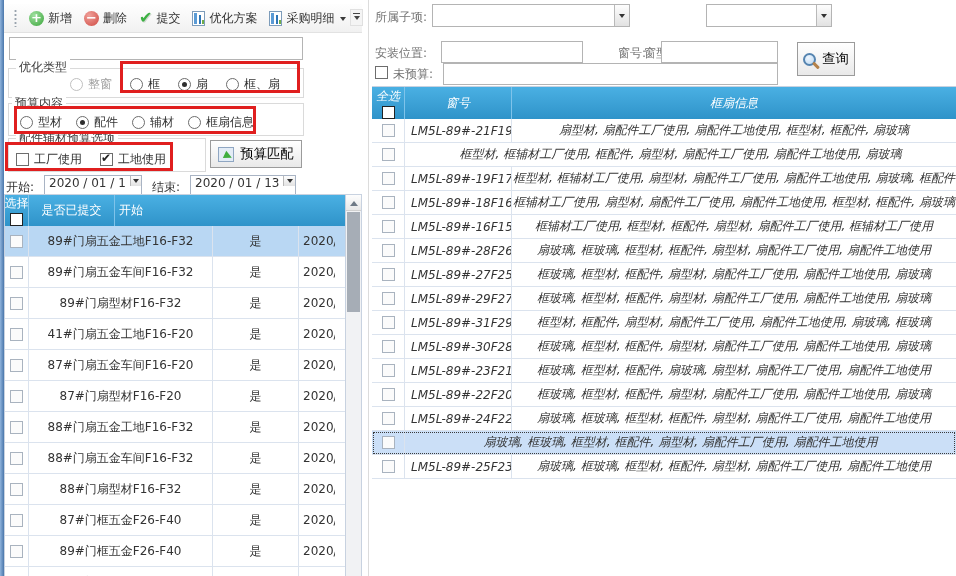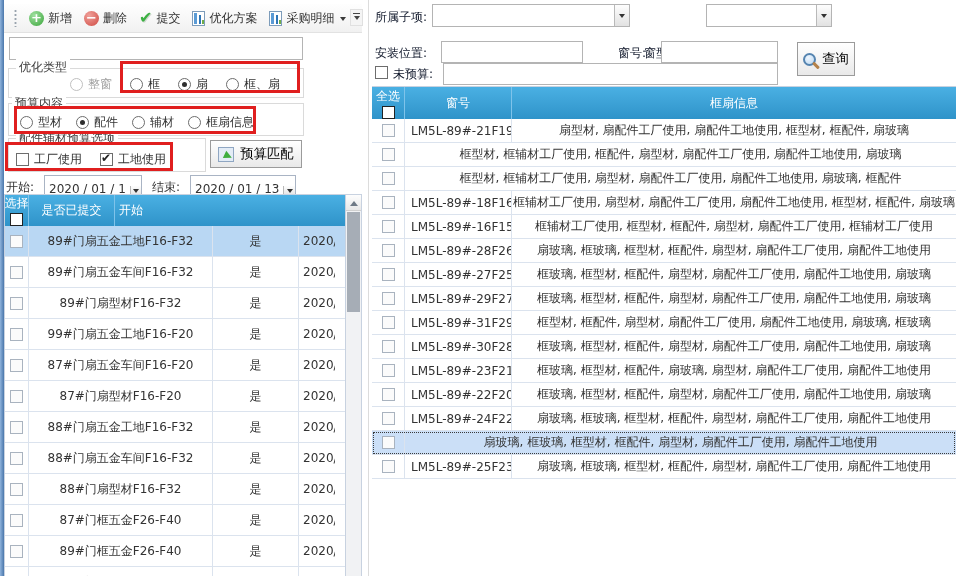--- a/index.html
+++ b/index.html
@@ -68,21 +68,21 @@
   .hl { position:absolute; border:3px solid #e01f1f; z-index:5; pointer-events:none; }
 
   .btn3d { background:linear-gradient(#ffffff,#e9e9e9); border:1px solid #9b9b9b;
            display:flex; align-items:center; justify-content:center; gap:6px; cursor:default; }
   .match-btn { position:absolute; left:206px; top:140px; width:92px; height:28px; }
   .match-icon { width:16px; height:15px; background:#e3ecf6; border:1px solid #8fa6c2; position:relative; }
   .match-icon::after { content:""; position:absolute; right:-3px; bottom:0; width:0; height:0;
            border:4px solid transparent; border-left:8px solid #3fae3f; transform:rotate(25deg); }
 
   .datelabel { position:absolute; color:#333; }
-  .datebox { position:absolute; height:22px; display:flex; align-items:flex-end;
+  .datebox { position:absolute; height:22px; display:flex; align-items:flex-start;
              border:1px solid #a9b4c4; background:#fff; }
   .dateval { flex:1; display:flex; align-items:center; justify-content:center; padding:0 4px; white-space:nowrap; }
   .ddbtn { width:15px; border-left:1px solid #b9b9b9; background:linear-gradient(#fdfdfd,#e2e2e2);
            display:flex; align-items:center; justify-content:center; }
   .ddbtn::after { content:""; width:0; height:0; border:3px solid transparent; border-top:4px solid #333; margin-top:3px; }
 
   
   .thead { display:flex; background:linear-gradient(#4ab0e3,#2f93c9); color:#fff; }
   .hcell { display:flex; align-items:center; justify-content:center; overflow:hidden;
            border-right:1px solid #7fc3ea; white-space:nowrap; }
@@ -102,35 +102,35 @@
   .lc3 { width:36px; justify-content:flex-start; padding-left:4px; border-right:none; }
   .ltable .trow.sel { background:#b9d7f3; }
   .lscroll { position:absolute; right:0; top:0; width:16px; height:100%;
              background:#f1f2f4; border-left:1px solid #c8d2e0; }
   .lscroll .sarrow { height:16px; background:linear-gradient(#fdfdfd,#e8e8e8); border-bottom:1px solid #d0d0d0;
              display:flex; align-items:center; justify-content:center; }
   .lscroll .sarrow::after { content:""; width:0; height:0; border:4px solid transparent; border-bottom:5px solid #6f7a86; margin-bottom:3px; }
   .lscroll .sthumb { margin:1px 1px; height:100px; background:#a6adb6; }
 
   
-  .rlabel { position:absolute; white-space:nowrap; color:#0f172a; }
+  .rlabel { position:absolute; white-space:nowrap; color:#737373; }
   .rselect { position:absolute; height:23px; display:flex; align-items:stretch; }
   .rselect .sval { flex:1; }
   .rselect .ddbtn { border-left:1px solid #b9b9b9; }
   .rinput { position:absolute; height:22px; font:inherit; padding:0 4px; outline:none; }
   .nb-cb { position:absolute; left:3px; top:66px; }
   .query-btn { position:absolute; left:425px; top:42px; width:58px; height:34px; }
   .mag-icon { width:13px; height:13px; border:2px solid #5584b0; border-radius:50%;
               background:radial-gradient(circle at 35% 30%,#eef6ff,#bcd8f0); position:relative; flex:none; }
   .mag-icon::after { content:""; position:absolute; width:8px; height:3px; background:#b5824a;
               transform:rotate(45deg); right:-6px; bottom:-3px; border-radius:1px; }
 
   
   .rtable { position:absolute; left:0; top:86px; width:584px; height:490px;
-            border-top:1px solid #c8d2e0; overflow:hidden; }
+            border-top:1px solid #c8d2e0; overflow:hidden;font-style:italic; }
   .rtable .thead { height:32px; }
   .rtable .trow  { height:24px; }
   .rc0 { width:33px; } .rc1 { width:107px; justify-content:flex-start; padding-left:6px; }
   .rc2 { flex:1; border-right:none; font-size:12px; }
   .rtable .trow.sel { background:#cbdff7; outline:1px dotted #3c3c3c; outline-offset:-2px; }
 </style>
 </head>
 <body>
 
 <div class="dockbar"></div>
@@ -275,21 +275,21 @@
             <span class="rowcb"></span>
           </div>
           <div class="tcell lc1">89#门扇型材F16-F32</div>
           <div class="tcell lc2">是</div>
           <div class="tcell lc3">2020/0</div>
         </div>
         <div class="trow">
           <div class="tcell lc0">
             <span class="rowcb"></span>
           </div>
-          <div class="tcell lc1">99#门扇五金工地F16-F20</div>
+          <div class="tcell lc1">41#门扇五金工地F16-F20</div>
           <div class="tcell lc2">是</div>
           <div class="tcell lc3">2020/0</div>
         </div>
         <div class="trow">
           <div class="tcell lc0">
             <span class="rowcb"></span>
           </div>
           <div class="tcell lc1">87#门扇五金车间F16-F20</div>
           <div class="tcell lc2">是</div>
           <div class="tcell lc3">2020/0</div>
@@ -407,20 +407,21 @@
         <div class="trow">
           <div class="tcell rc0">
             <span class="rowcb"></span>
           </div>
           <div class="tcell rc2">框型材, 框辅材工厂使用, 框配件, 扇型材, 扇配件工厂使用, 扇配件工地使用, 扇玻璃</div>
         </div>
         <div class="trow">
           <div class="tcell rc0">
             <span class="rowcb"></span>
           </div>
+          <div class="tcell rc1">LM5L-89#-19F17</div>
           <div class="tcell rc2">框型材, 框辅材工厂使用, 扇型材, 扇配件工厂使用, 扇配件工地使用, 扇玻璃, 框配件</div>
         </div>
         <div class="trow">
           <div class="tcell rc0">
             <span class="rowcb"></span>
           </div>
           <div class="tcell rc1">LM5L-89#-18F16</div>
           <div class="tcell rc2">框辅材工厂使用, 扇型材, 扇配件工厂使用, 扇配件工地使用, 框型材, 框配件, 扇玻璃</div>
         </div>
         <div class="trow">

